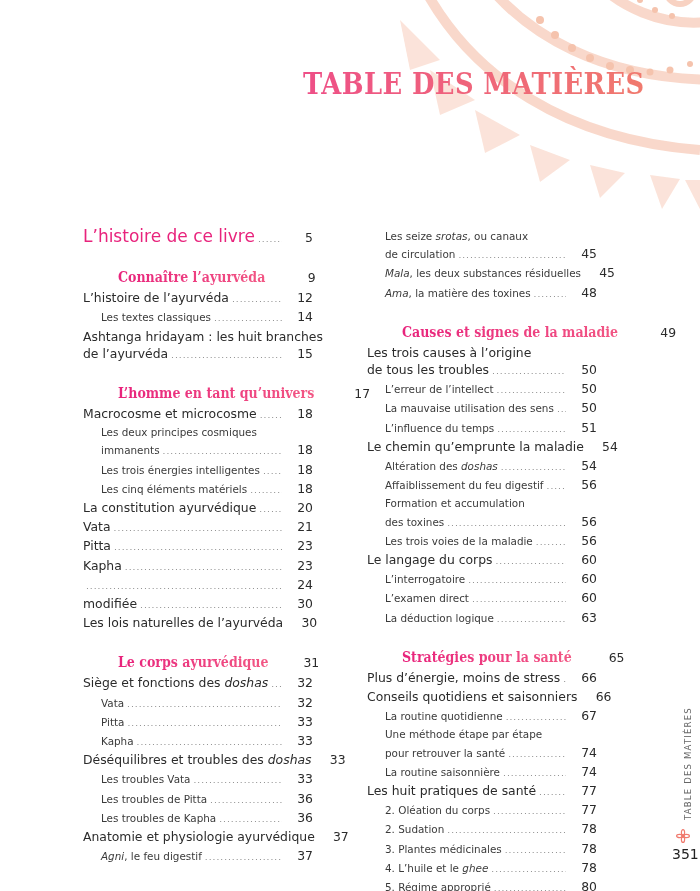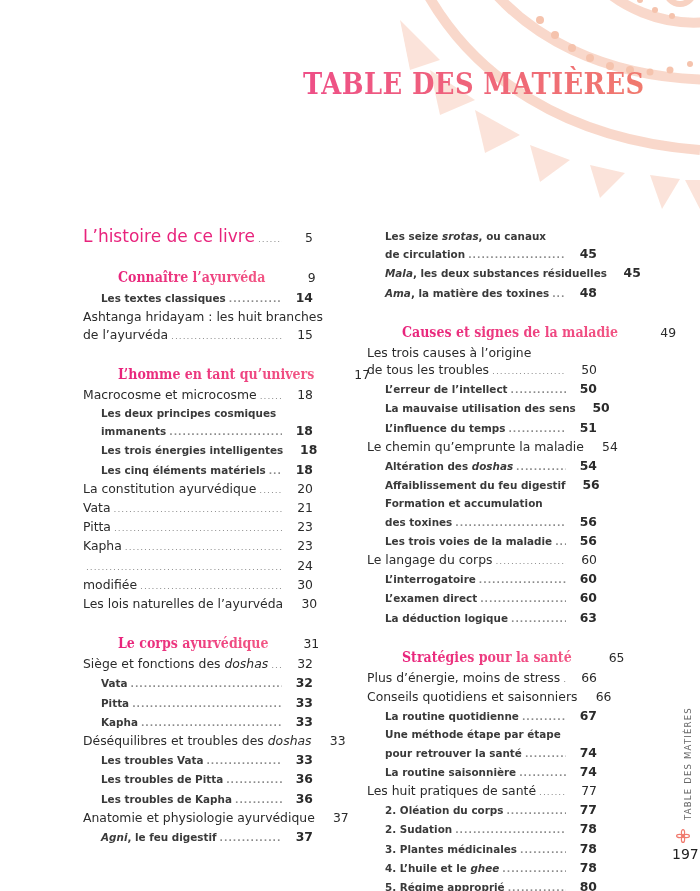--- a/index.html
+++ b/index.html
@@ -24,21 +24,21 @@
     transform: scaleX(0.86); transform-origin: left center;
   }
   .col { position: absolute; top: 228px; width: 230px; }
   .col-left { left: 83px; }
   .col-right { left: 367px; }
   .entry {
     display: flex; align-items: baseline;
     font-size: 12.4px; line-height: 17.2px; color: #2b2b2b;
     white-space: nowrap;
   }
-  .entry.sub { font-size: 10.4px; padding-left: 18px; color: #3a3a3a; font-weight: bold; }
+  .entry.sub { font-size: 10.4px; padding-left: 18px; color: #3a3a3a; }
   .entry .label { flex: 0 0 auto; }
   .entry .label i { font-style: italic; }
   .entry .dots {
     flex: 1 1 auto; overflow: hidden; margin: 0 3px; color: #8a8a8a;
     font-size: 9px; letter-spacing: 1px;
   }
   .entry .dots::after { content: "................................................................................................................................................................"; }
   .entry .page { flex: 0 0 28px; text-align: right; font-size: 12.4px; color: #2b2b2b; }
   .entry.nodots .dots::after { content: ""; }
   .entry.heading {
@@ -106,20 +106,25 @@
       <span class="label"><span>L’histoire de ce livre</span></span>
       <span class="dots"></span>
       <span class="page">5</span>
     </div>
     <div class="gap"></div>
     <div class="entry heading">
       <span class="label"><span>Connaître l’ayurvéda</span></span>
       <span class="dots"></span>
       <span class="page">9</span>
     </div>
+    <div class="entry main">
+      <span class="label"><span>L’histoire de l’ayurvéda</span></span>
+      <span class="dots"></span>
+      <span class="page">12</span>
+    </div>
     <div class="entry sub">
       <span class="label"><span>Les textes classiques</span></span>
       <span class="dots"></span>
       <span class="page">14</span>
     </div>
     <div class="entry main nodots">
       <span class="label"><span>Ashtanga hridayam : les huit branches</span></span>
       <span class="dots"></span>
       <span class="page"></span>
     </div>
@@ -423,13 +428,13 @@
 <div class="side-label">TABLE DES MATIÈRES</div>
 <svg class="side-flower" viewBox="0 0 14 14" xmlns="http://www.w3.org/2000/svg">
   <g fill="none" stroke="#f07a6e" stroke-width="1.2">
     <ellipse cx="7" cy="3.6" rx="1.6" ry="3"></ellipse>
     <ellipse cx="7" cy="10.4" rx="1.6" ry="3"></ellipse>
     <ellipse cx="3.6" cy="7" rx="3" ry="1.6"></ellipse>
     <ellipse cx="10.4" cy="7" rx="3" ry="1.6"></ellipse>
     <circle cx="7" cy="7" r="1.3" fill="#f07a6e"></circle>
   </g>
 </svg>
-<div class="page-number">197</div>
+<div class="page-number">351</div>
 
 </body></html>

